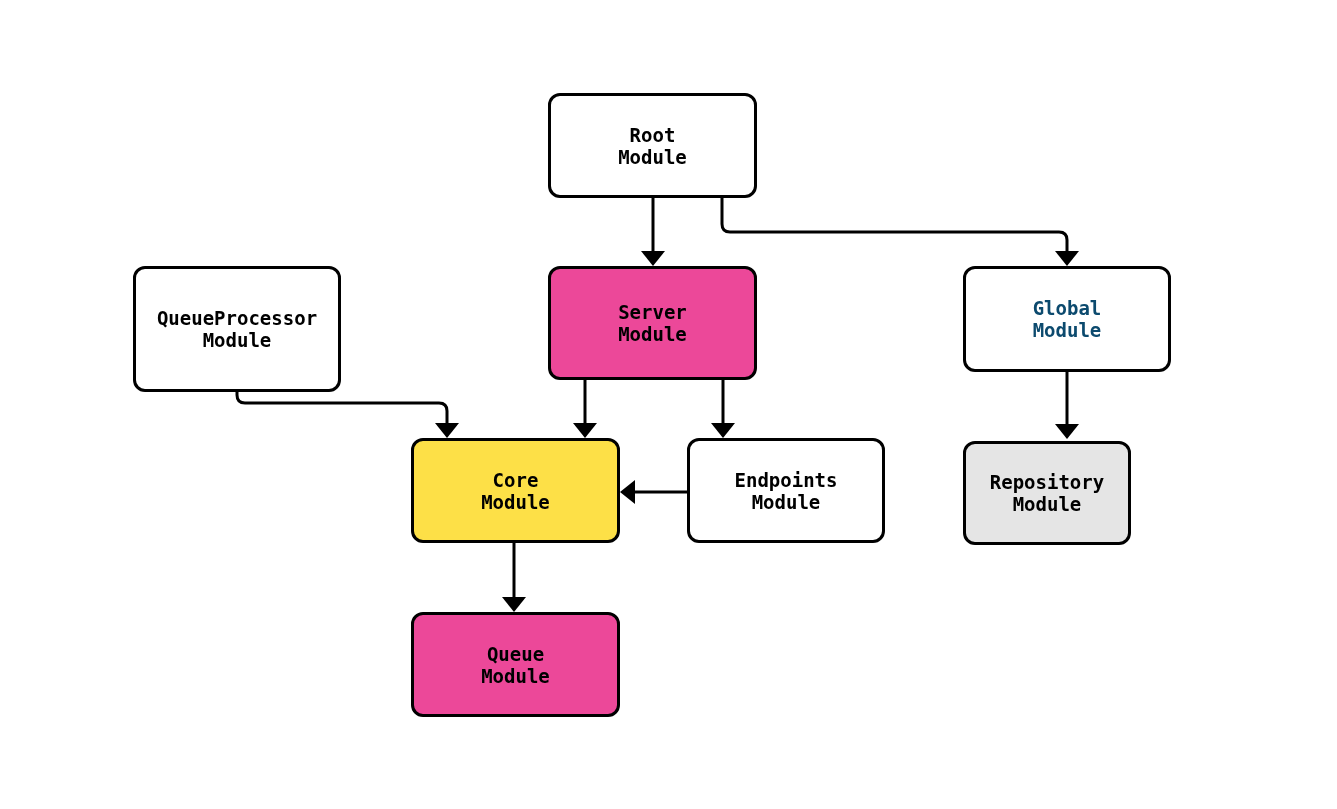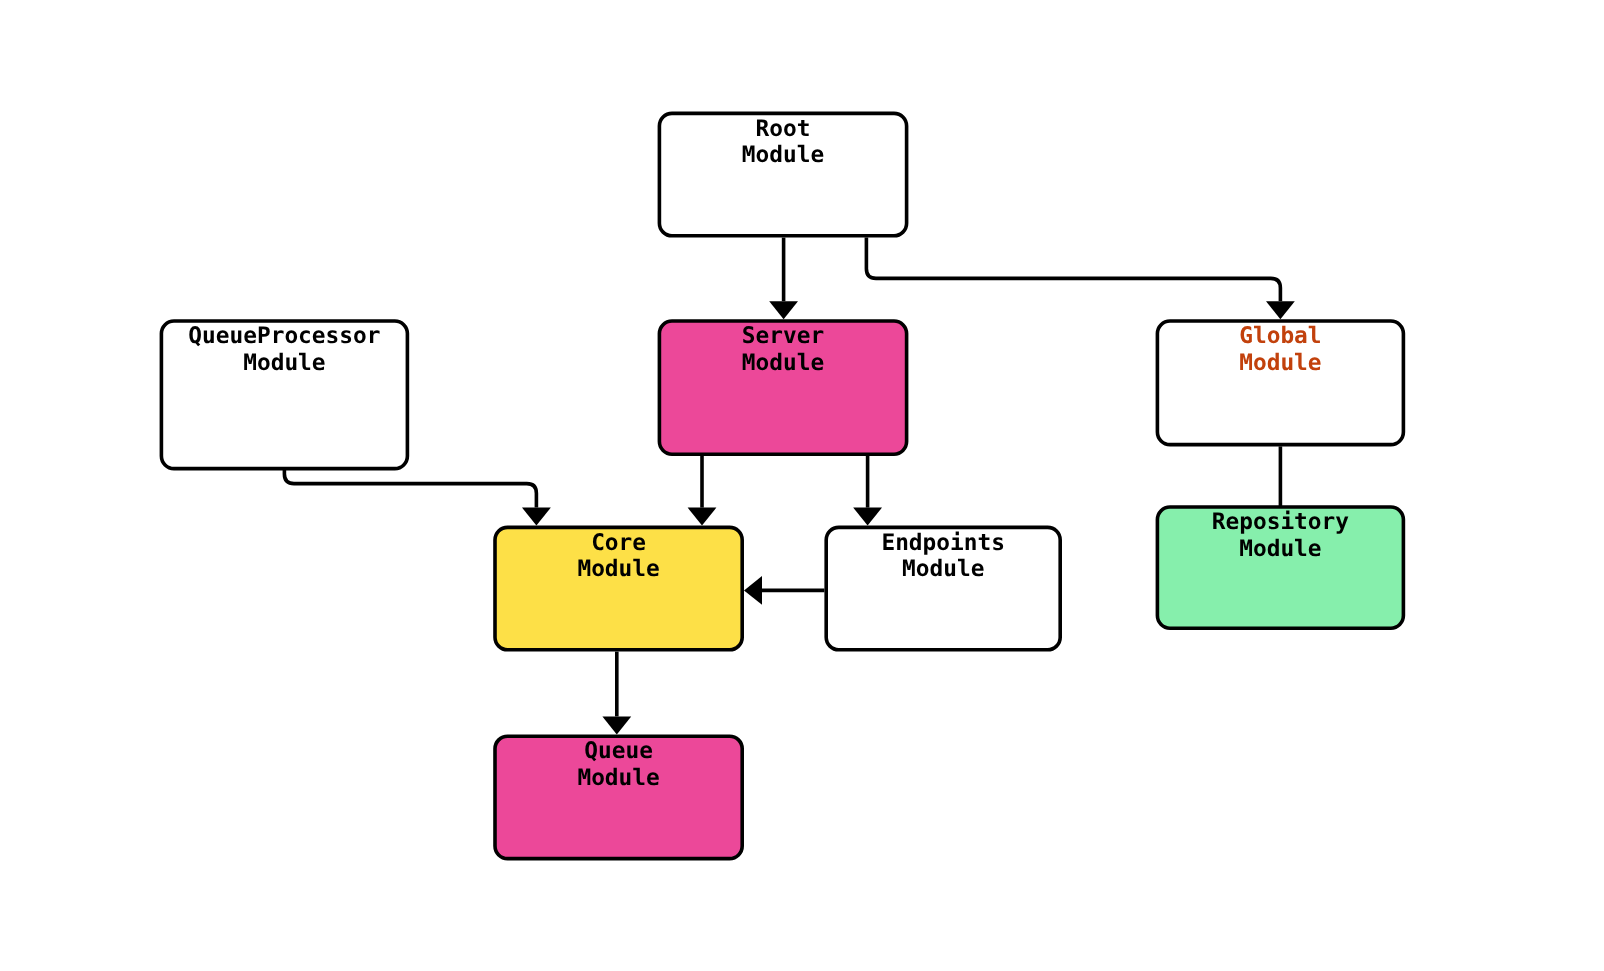--- a/index.html
+++ b/index.html
@@ -27,20 +27,21 @@
     width: 1337px;
     height: 809px;
   }
   .node {
     position: absolute;
     box-sizing: border-box;
     border-style: solid;
     border-width: 3px;
     border-radius: 12px;
     display: flex;
+    align-items: center;
     justify-content: center;
   }
   .node-label {
     text-align: center;
     font-weight: bold;
     font-size: 19px;
     line-height: 22px;
     letter-spacing: 0px;
     white-space: pre;
   }
@@ -74,32 +75,32 @@
       </div>
       <div class="node" style="left: 133px; top: 266px; width: 208px; height: 126px; background: rgb(255, 255, 255); border-color: rgb(0, 0, 0);">
         <div class="node-label" style="color: rgb(0, 0, 0);">QueueProcessor
 Module</div>
       </div>
       <div class="node" style="left: 548px; top: 266px; width: 209px; height: 114px; background: #ec4899; border-color: rgb(0, 0, 0);">
         <div class="node-label" style="color: rgb(0, 0, 0);">Server
 Module</div>
       </div>
       <div class="node" style="left: 963px; top: 266px; width: 208px; height: 106px; background: rgb(255, 255, 255); border-color: rgb(0, 0, 0);">
-        <div class="node-label" style="color: #c2410c;">Global
+        <div class="node-label" style="color: #0c4a6e;">Global
 Module</div>
       </div>
       <div class="node" style="left: 411px; top: 438px; width: 209px; height: 105px; background: #fde047; border-color: rgb(0, 0, 0);">
         <div class="node-label" style="color: rgb(0, 0, 0);">Core
 Module</div>
       </div>
       <div class="node" style="left: 687px; top: 438px; width: 198px; height: 105px; background: rgb(255, 255, 255); border-color: rgb(0, 0, 0);">
         <div class="node-label" style="color: rgb(0, 0, 0);">Endpoints
 Module</div>
       </div>
-      <div class="node" style="left: 963px; top: 421px; width: 208px; height: 104px; background: #86efac; border-color: rgb(0, 0, 0);">
+      <div class="node" style="left: 963px; top: 441px; width: 168px; height: 104px; background: #e5e5e5; border-color: rgb(0, 0, 0);">
         <div class="node-label" style="color: rgb(0, 0, 0);">Repository
 Module</div>
       </div>
       <div class="node" style="left: 411px; top: 612px; width: 209px; height: 105px; background: #ec4899; border-color: rgb(0, 0, 0);">
         <div class="node-label" style="color: rgb(0, 0, 0);">Queue
 Module</div>
       </div>
     </div>
 </div>
 

